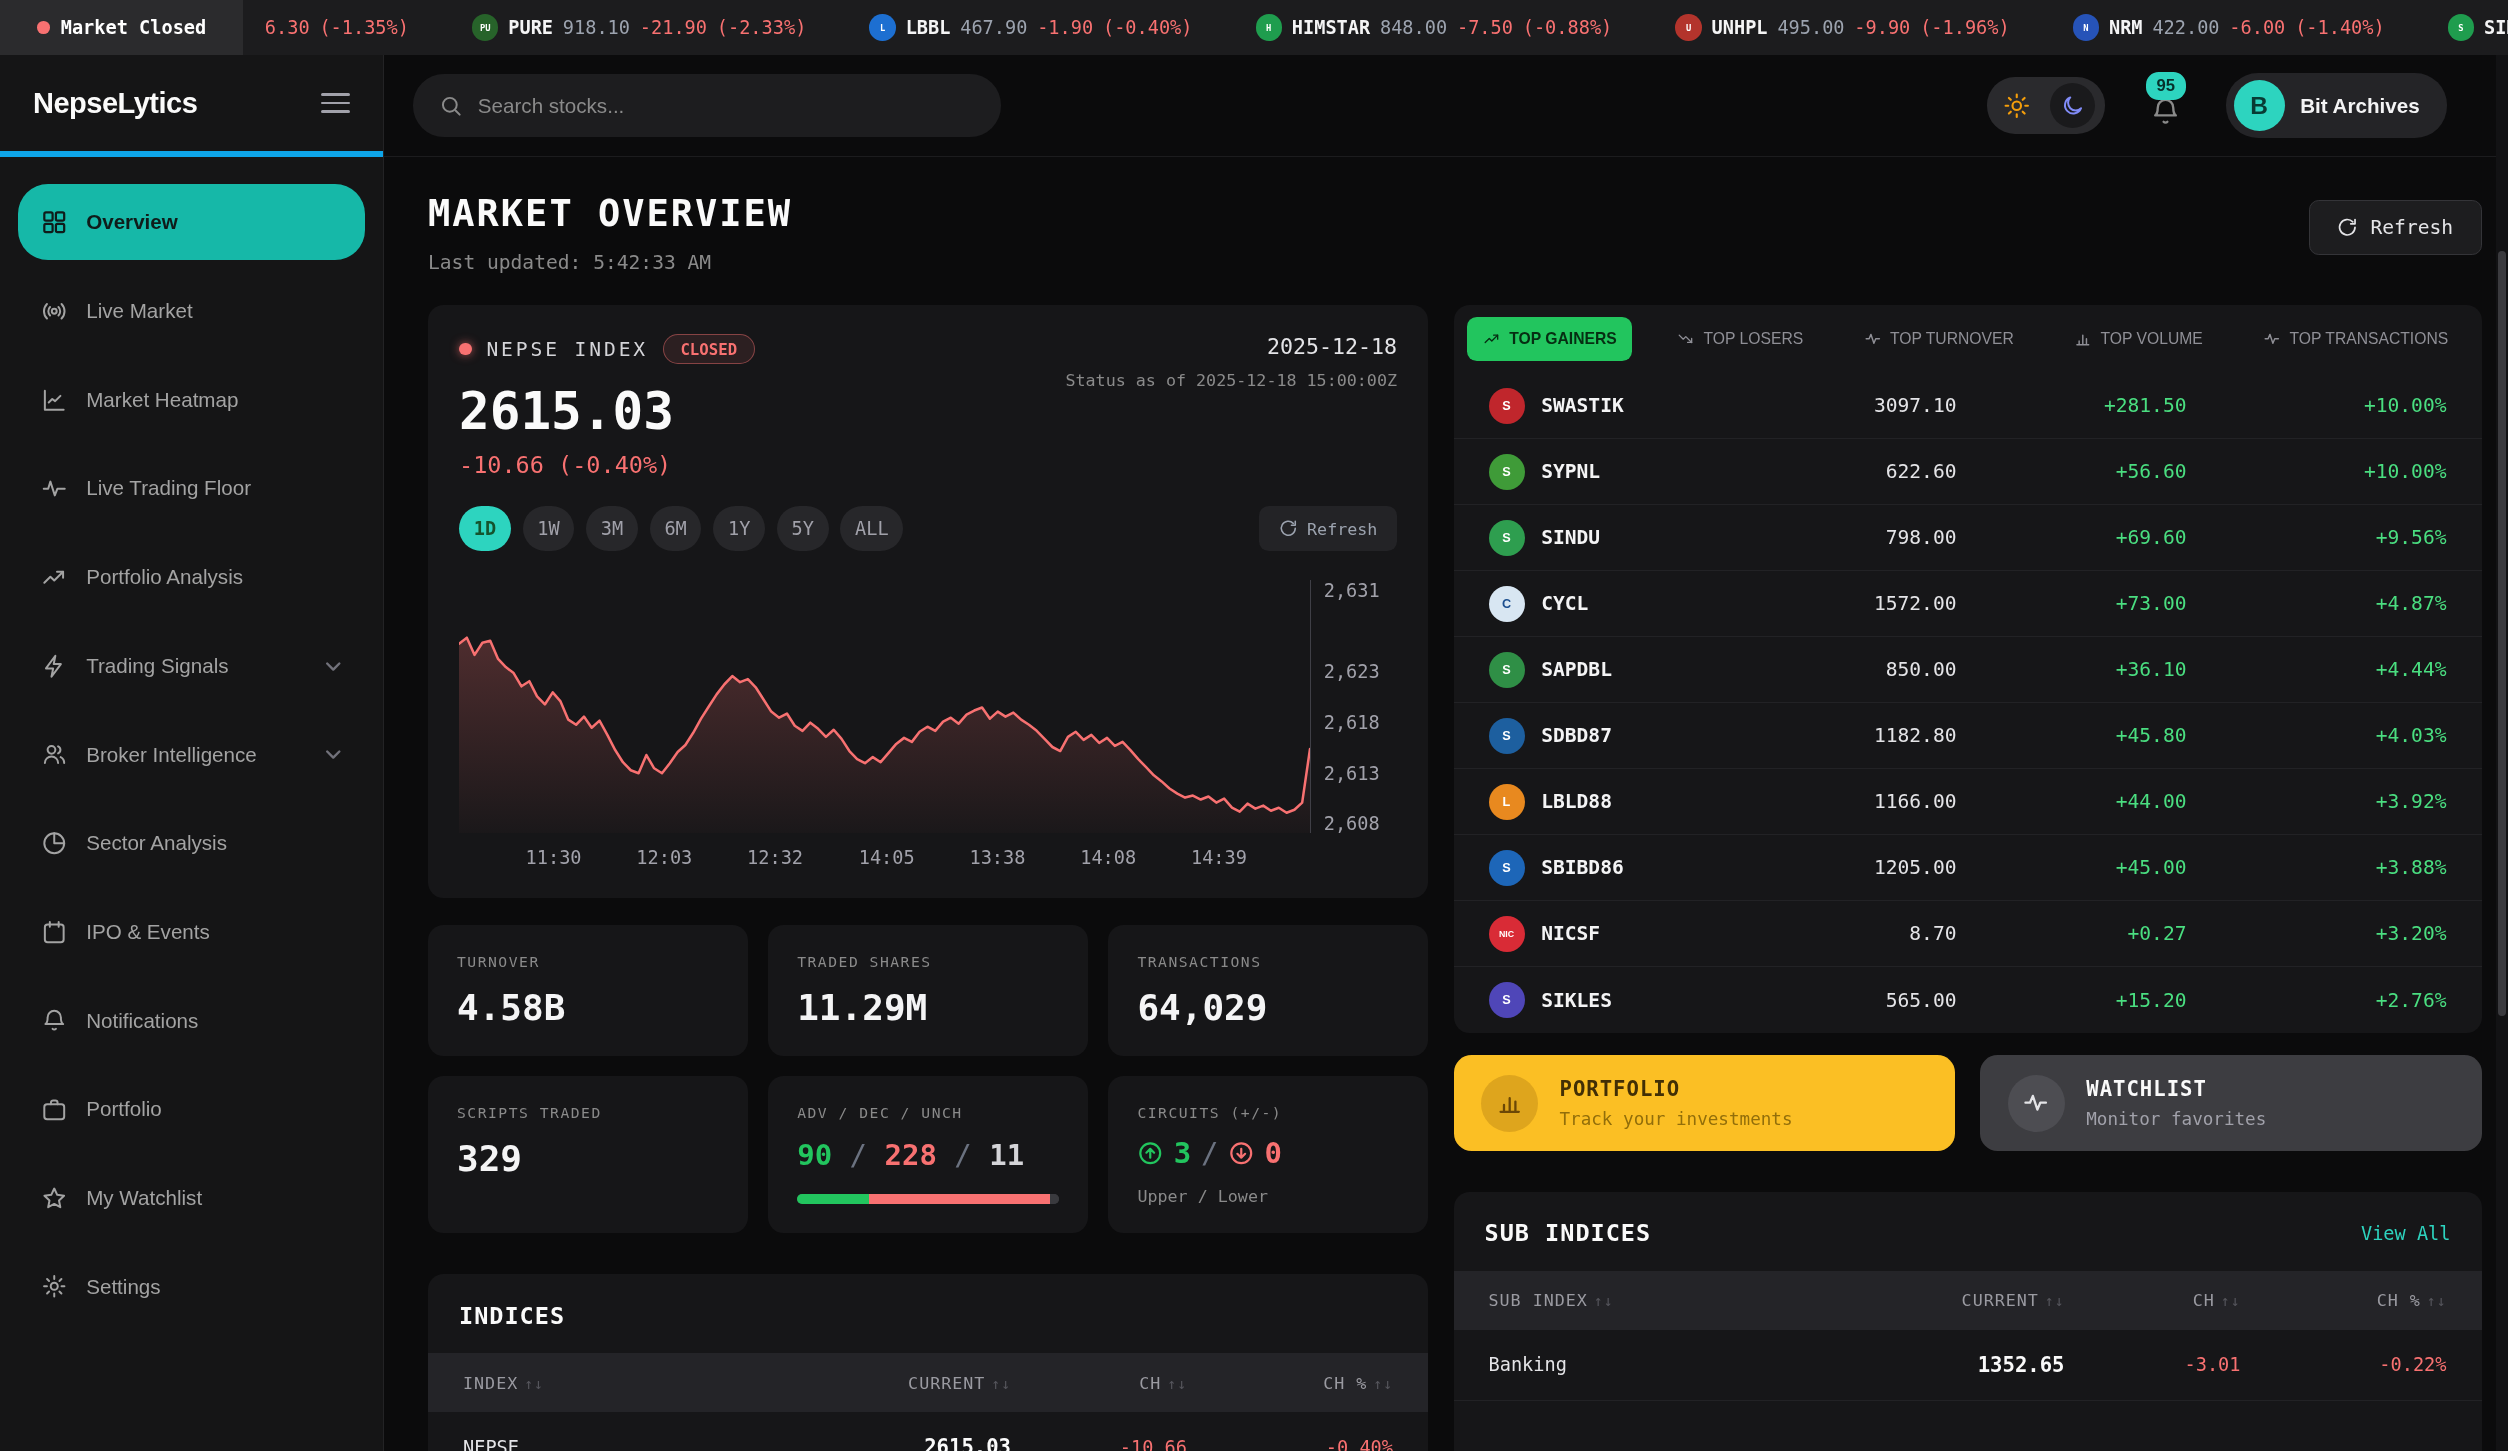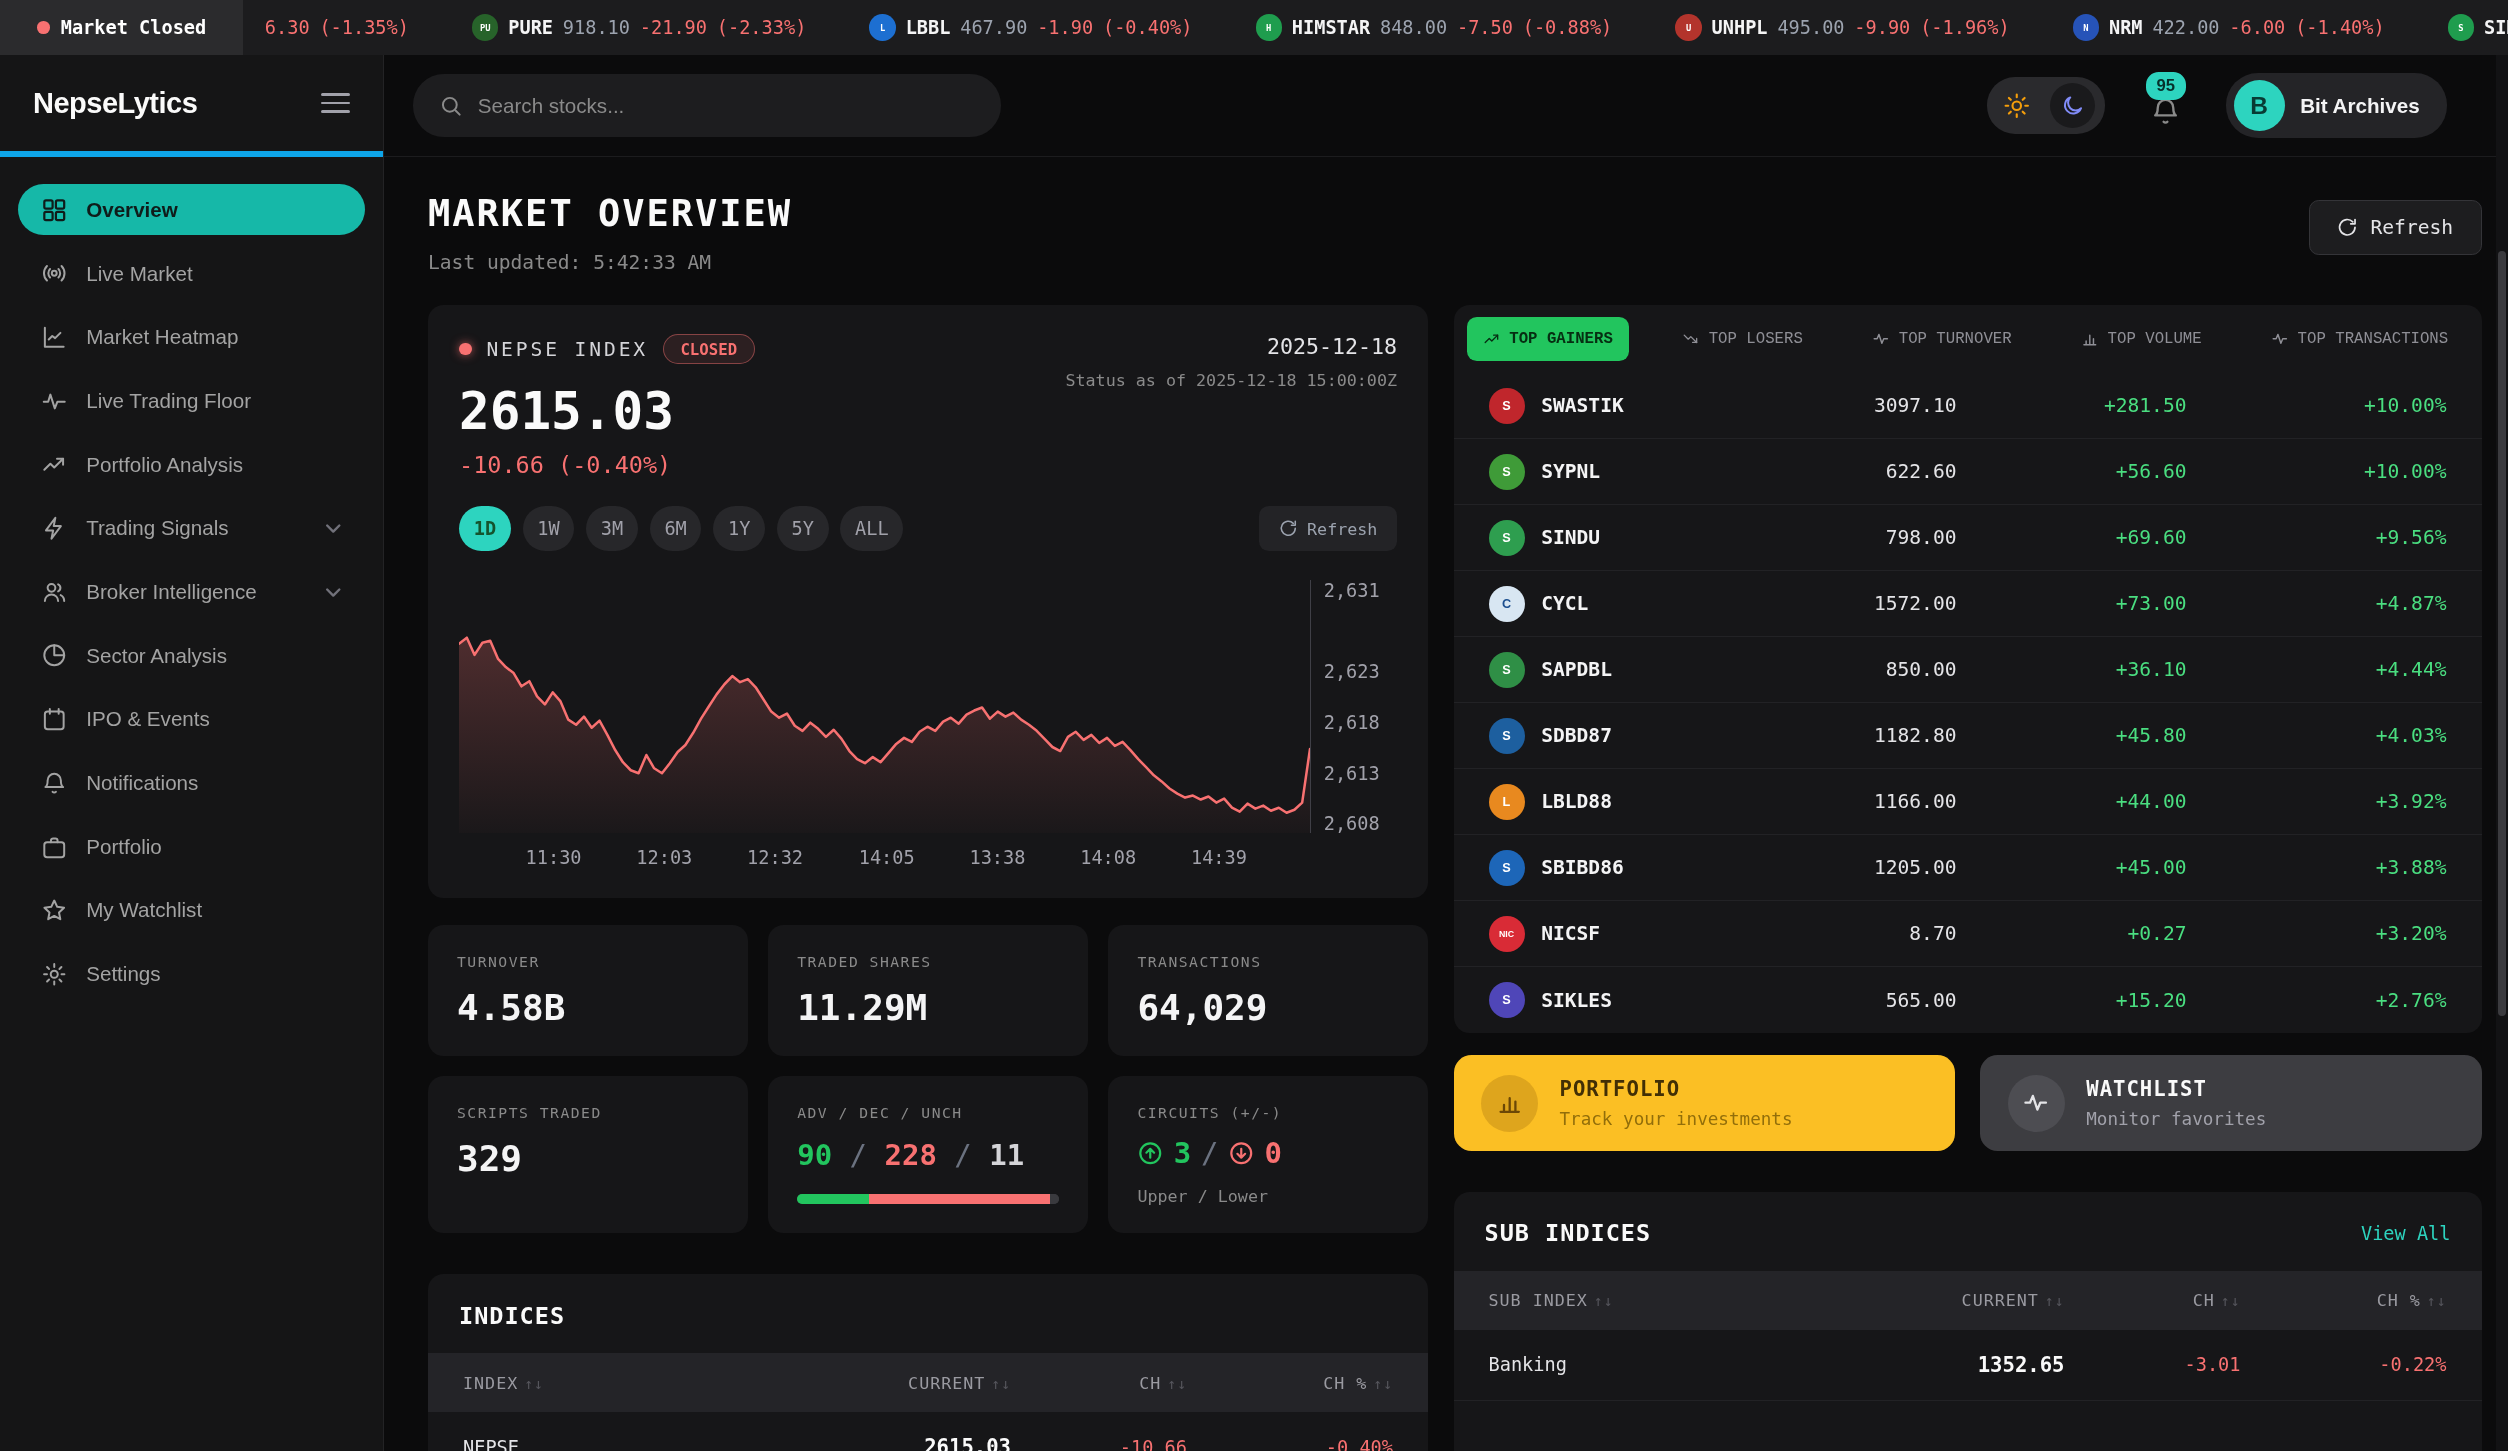--- a/index.html
+++ b/index.html
@@ -22,21 +22,21 @@
 
   
   .sidebar { position:absolute; top:55px; left:0; bottom:0; width:384px; background:#151516;
     border-right:1px solid #232325; z-index:20; }
   .brand-row { height:102px; display:flex; align-items:center; justify-content:space-between;
     padding:0 33px; border-bottom:6px solid #0ea5e9; }
   .brand { color:#fafafa; font-size:29px; font-weight:bold; letter-spacing:-0.5px; }
   .hamburger { width:29px; display:flex; flex-direction:column; gap:5.9px; cursor:pointer; }
   .hamburger span { height:2.9px; background:#a1a1aa; border-radius:2px; }
   .nav { padding:27.4px 17.6px; display:flex; flex-direction:column; gap:12.7px; }
-  .nav-item { height:51px; border-radius:30px; display:flex; align-items:center; gap:18.6px;
+  .nav-item { height:76px; border-radius:30px; display:flex; align-items:center; gap:18.6px;
     padding:0 23.5px; color:#a3a3a3; font-size:20.6px; cursor:pointer; }
   .nav-item svg { width:26.5px; height:26.5px; flex-shrink:0; }
   .nav-item.active { background:#16b8a8; color:#0f1c1a; font-weight:600; }
   .nav-chevron { margin-left:auto; color:#71717a; }
 
   
   .main { position:absolute; top:55px; left:384px; right:0; bottom:0; background:#0b0b0c; }
   .topbar { height:102px; display:flex; align-items:center; padding:0 61px 0 29px;
     border-bottom:1px solid #1c1c1e; }
   .search { width:588px; height:63px; background:#1d1d1f; border-radius:31px; display:flex;
@@ -116,21 +116,21 @@
   .bar { height:10.8px; border-radius:5.9px; background:#3a3a3e; margin-top:21.6px; display:flex; overflow:hidden; }
   .bar i { display:block; height:100%; }
   .circuit-line { display:flex; align-items:center; gap:9.8px; margin-top:15.7px;
     font-family:"DejaVu Sans Mono", monospace; font-size:29px; font-weight:bold; }
   .cir-ic { width:26.5px; height:26.5px; }
   .circuit-sub { font-family:"DejaVu Sans Mono", monospace; font-size:16.7px; color:#8a8a8a; margin-top:15.7px; }
 
   
   .movers-card { overflow:hidden; }
   .tabs-row { display:flex; align-items:center; justify-content:space-between; padding:12.7px 17.6px 12.7px 13.7px; }
-  .tab { display:flex; align-items:center; gap:8.8px; font-family:Liberation Mono, monospace;
+  .tab { display:flex; align-items:center; gap:8.8px; font-family:Liberation Sans, sans-serif;
     font-size:15.7px; color:#8f8f96; padding:12.7px 15.7px; border-radius:9.8px; cursor:pointer; white-space:nowrap; }
   .tab svg { width:17.6px; height:17.6px; }
   .tab.active { background:#22c55e; color:#062e12; font-weight:bold; }
   .thead { display:grid; grid-template-columns:1fr 206px 230px 260px; background:#242428; height:57px;
     align-items:center; padding:0 35px; font-family:"DejaVu Sans Mono", monospace; font-size:16.7px;
     color:#9a9aa1; letter-spacing:1px; }
   .thead div { text-align:right; } .thead div:first-child { text-align:left; }
   .sort-ic { color:#55555c; font-size:14.7px; margin-left:5.9px; }
   .trow { display:grid; grid-template-columns:1fr 206px 230px 260px; height:66px; align-items:center;
     padding:0 35px; border-bottom:1px solid #222225; cursor:pointer; }

